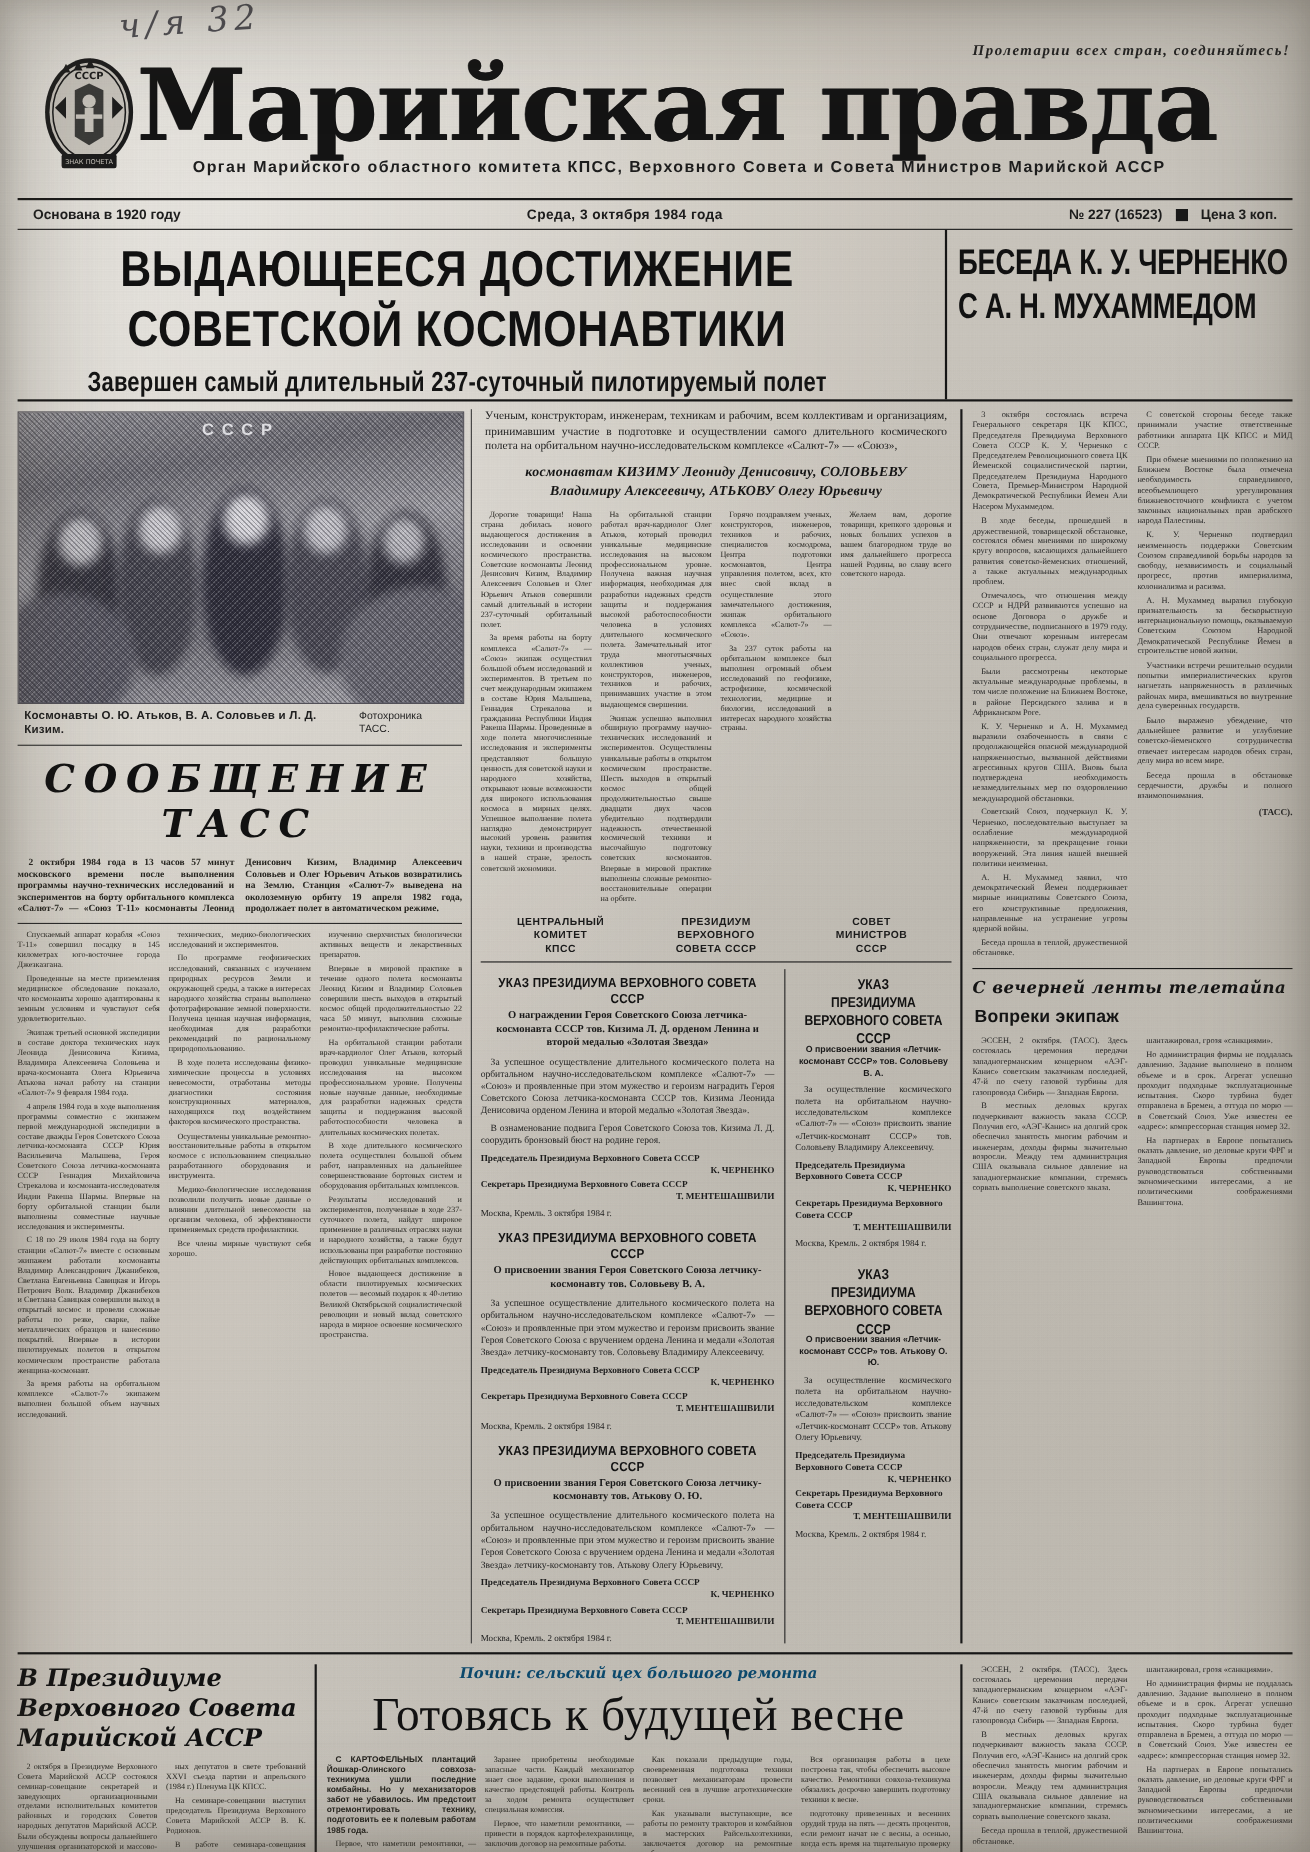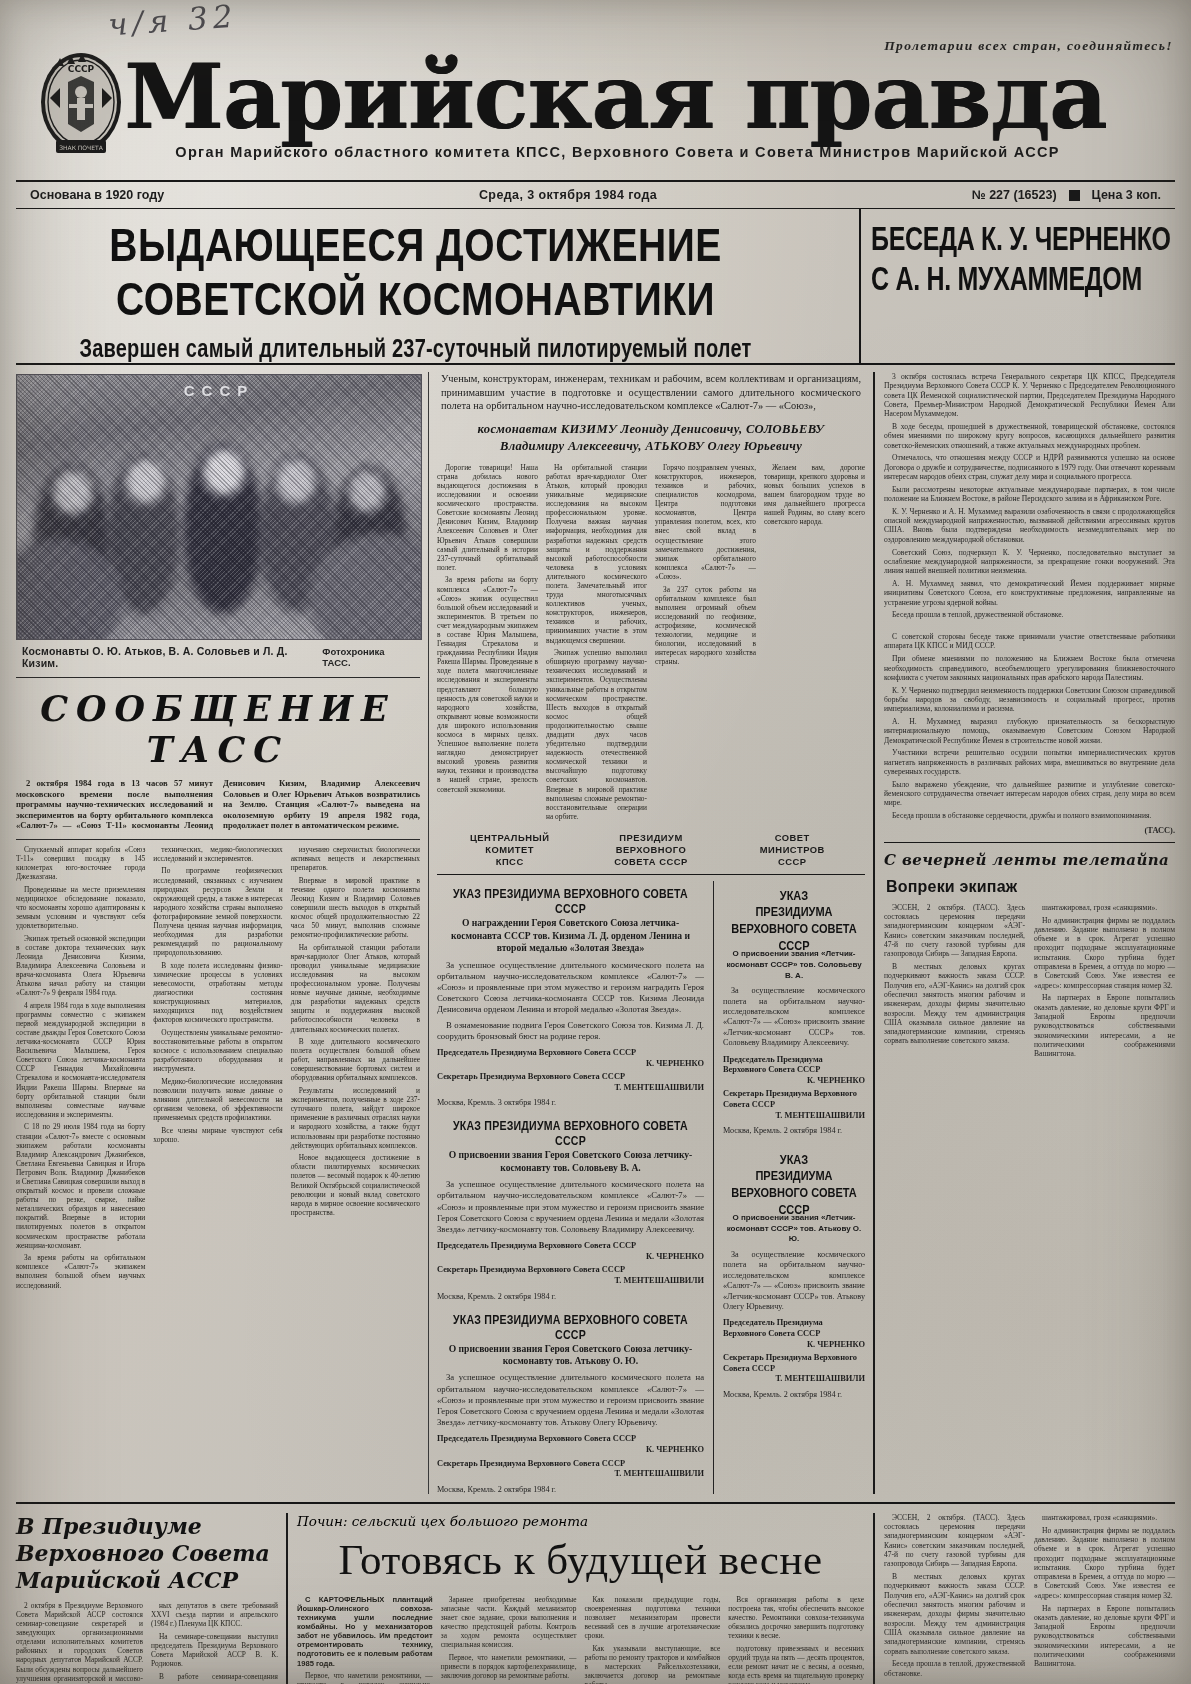--- a/index.html
+++ b/index.html
@@ -148,21 +148,21 @@
     color:#e7e7ea;font-size:15px;letter-spacing:7px;opacity:.85;
   }
   .caption-row{
     display:flex;justify-content:space-between;align-items:baseline;
     margin-top:5px;padding:0 6px;
   }
   .caption{
     font-family:"Liberation Sans", sans-serif;font-size:10.5px;
     font-weight:600;color:#202020;letter-spacing:.2px;
   }
-  .credit{font-family:"Liberation Sans", sans-serif;font-size:9.5px;font-weight:700;color:#242424;}
+  .credit{font-family:"Liberation Sans", sans-serif;font-size:9.5px;font-weight:400;color:#242424;}
 
   
   .tass-head{
     text-align:center;
     font-family:"DejaVu Serif", serif;
     font-style:italic;font-weight:700;
     font-size:35px;letter-spacing:8px;
     color:#111;margin:10px 0 8px 0;
   }
 
@@ -247,22 +247,22 @@
   
   .bottom{display:flex;margin-top:8px;border-top:2.6px solid #161616;padding-top:9px;}
   .b-left{width:272px;flex:0 0 272px;padding-right:8px;box-sizing:border-box;border-right:2.2px solid #1a1a1a;}
   .b-mid{flex:1 1 auto;padding:0 9px;box-sizing:border-box;border-right:2.2px solid #1a1a1a;}
   .b-right{width:300px;flex:0 0 300px;padding-left:9px;box-sizing:border-box;}
   .b-left-title{
     font-family:"DejaVu Serif", serif;font-style:italic;font-weight:700;
     font-size:22px;line-height:27px;color:#121212;margin-bottom:7px;
   }
   .kicker{
-    text-align:left;font-family:"DejaVu Serif", serif;font-style:italic;font-weight:400;
-    font-size:13.5px;color:#000000;margin-bottom:6px;
+    text-align:center;font-family:"DejaVu Serif", serif;font-style:italic;font-weight:700;
+    font-size:13.5px;color:#0c4a6e;margin-bottom:6px;
   }
   .b-mid-title{
     text-align:center;font-family:"Liberation Serif", serif;font-weight:400;
     font-size:43px;line-height:50px;color:#121212;letter-spacing:.5px;margin-bottom:10px;
   }
   .tass-tag{text-align:right;font-family:"Liberation Serif", serif;font-size:8.4px;font-weight:700;margin-top:6px;}
   .dropcap-lead{font-family:"Liberation Sans", sans-serif;font-weight:700;font-size:7.6px;}
 </style>
 </head>
 <body>
@@ -511,26 +511,26 @@
               <div style="margin-top:3px;"><span>Секретарь Президиума Верховного Совета СССР</span></div>
               <span class="nm">Т. МЕНТЕШАШВИЛИ</span>
             </div>
             <div class="ukaz-place">Москва, Кремль. 2 октября 1984 г.</div>
           </div>
         </div>
       </div>
     </div>
 
     <div class="col-right">
-      <div style="display:flex;gap:9px;flex-direction:column;">
+      <div style="display:flex;gap:9px;">
         <div class="r-head" style="flex:1;">
           <p>3 октября состоялась встреча Генерального секретаря ЦК КПСС, Председателя Президиума Верховного Совета СССР К. У. Черненко с Председателем Революционного совета ЦК Йеменской социалистической партии, Председателем Президиума Народного Совета, Премьер-Министром Народной Демократической Республики Йемен Али Насером Мухаммедом.</p>
           <p>В ходе беседы, прошедшей в дружественной, товарищеской обстановке, состоялся обмен мнениями по широкому кругу вопросов, касающихся дальнейшего развития советско-йеменских отношений, а также актуальных международных проблем.</p>
           <p>Отмечалось, что отношения между СССР и НДРЙ развиваются успешно на основе Договора о дружбе и сотрудничестве, подписанного в 1979 году. Они отвечают коренным интересам народов обеих стран, служат делу мира и социального прогресса.</p>
-          <p>Были рассмотрены некоторые актуальные международные партнерах, в том числе положение на Ближнем Востоке, в районе Персидского залива и в Африканском Роге.</p>
+          <p>Были рассмотрены некоторые актуальные международные проблемы, в том числе положение на Ближнем Востоке, в районе Персидского залива и в Африканском Роге.</p>
           <p>К. У. Черненко и А. Н. Мухаммед выразили озабоченность в связи с продолжающейся опасной международной напряженностью, вызванной действиями агрессивных кругов США. Вновь была подтверждена необходимость незамедлительных мер по оздоровлению международной обстановки.</p>
           <p>Советский Союз, подчеркнул К. У. Черненко, последовательно выступает за ослабление международной напряженности, за прекращение гонки вооружений. Эта линия нашей внешней политики неизменна.</p>
           <p>А. Н. Мухаммед заявил, что демократический Йемен поддерживает мирные инициативы Советского Союза, его конструктивные предложения, направленные на устранение угрозы ядерной войны.</p>
           <p>Беседа прошла в теплой, дружественной обстановке.</p>
         </div>
         <div class="r-head" style="flex:1;">
           <p>С советской стороны беседе также принимали участие ответственные работники аппарата ЦК КПСС и МИД СССР.</p>
           <p>При обмене мнениями по положению на Ближнем Востоке была отмечена необходимость справедливого, всеобъемлющего урегулирования ближневосточного конфликта с учетом законных национальных прав арабского народа Палестины.</p>
           <p>К. У. Черненко подтвердил неизменность поддержки Советским Союзом справедливой борьбы народов за свободу, независимость и социальный прогресс, против империализма, колониализма и расизма.</p>
           <p>А. Н. Мухаммед выразил глубокую признательность за бескорыстную интернациональную помощь, оказываемую Советским Союзом Народной Демократической Республике Йемен в строительстве новой жизни.</p>

